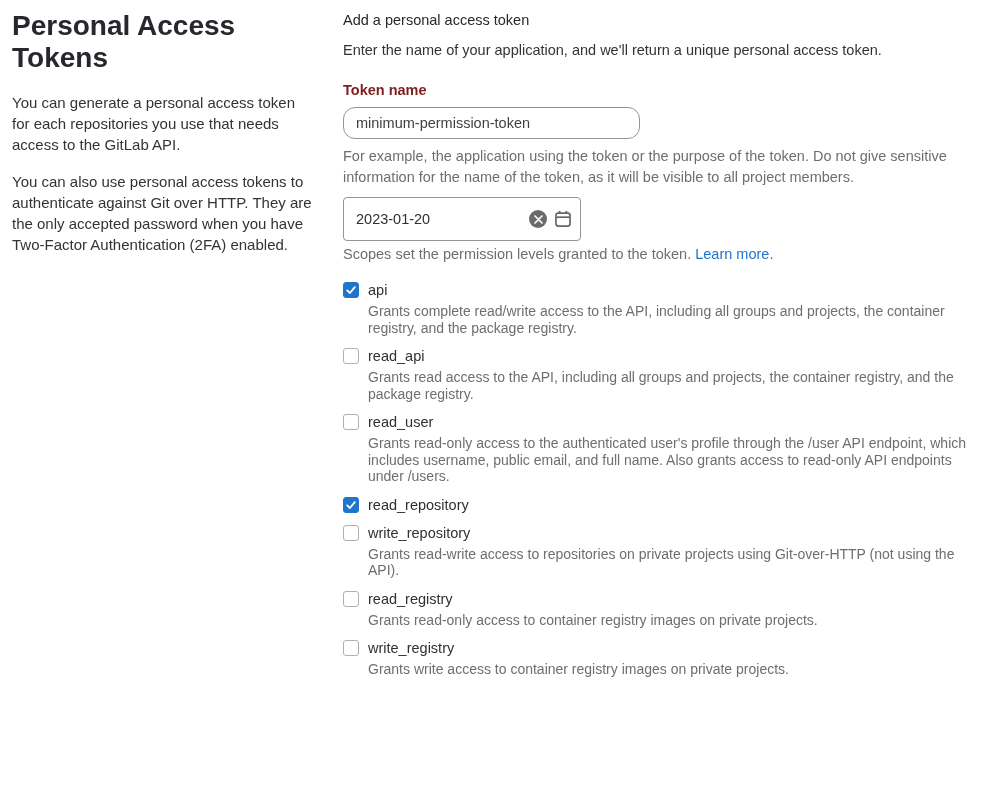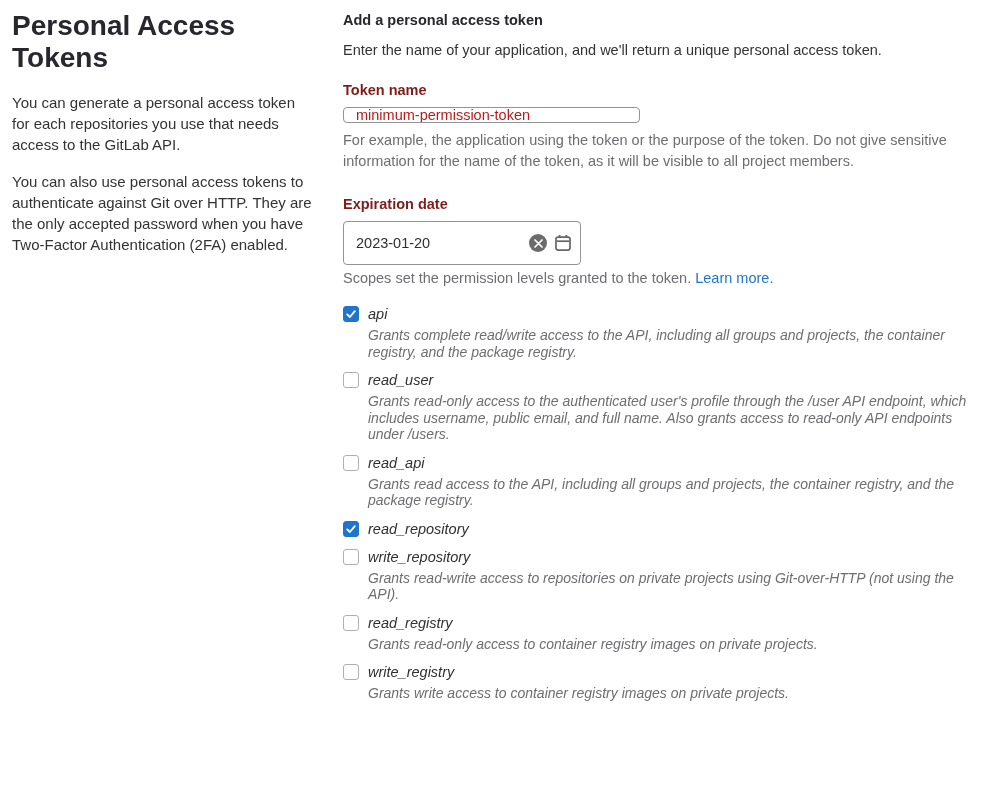--- a/index.html
+++ b/index.html
@@ -21,28 +21,28 @@
   .container{display:flex;padding:8px 0 0 12px;}
 
   
   .left-col{width:301px;flex:0 0 301px;}
   .page-title{font-size:28px;font-weight:700;color:#28272d;margin-top:2px;letter-spacing:0;}
   .left-col p{font-size:15px;line-height:21px;margin-top:18px;color:#333333;}
   .left-col p + p{margin-top:16px;}
 
   
   .right-col{margin-left:30px;width:628px;flex:0 0 628px;}
-  .form-heading{font-size:14.5px;font-weight:700;margin-top:4px;color:#28272d;}
+  .form-heading{font-size:14.5px;font-weight:400;margin-top:4px;color:#28272d;}
   .form-subheading{font-size:14.5px;margin-top:14px;color:#333333;}
   .field-label{font-size:14.5px;font-weight:700;margin-top:24px;color:#7f1d1d;}
 
   .text-input{
-    display:block;margin-top:9px;height:16px;width:297px;
-    border:1px solid var(--input-border);border-radius:4px;
-    padding:0 12px;font-size:14.5px;color:#b91c1c;outline:none;
+    display:block;margin-top:9px;height:32px;width:297px;
+    border:1px solid var(--input-border);border-radius:12px;
+    padding:0 12px;font-size:14.5px;color:#404040;outline:none;
     font-family:"Liberation Sans","DejaVu Sans",sans-serif;
   }
   .help-text{font-size:14.5px;line-height:21px;color:var(--muted);margin-top:7px;}
 
   .date-wrap{
     margin-top:9px;width:238px;height:44px;
     border:1px solid var(--input-border);border-radius:4px;
     display:flex;align-items:center;padding:0 8px 0 0;background:#fff;
   }
   .date-wrap input{
@@ -53,21 +53,21 @@
   .icon-btn{display:flex;align-items:center;justify-content:center;cursor:pointer;background:none;border:none;padding:0;}
   .clear-circle{
     width:18px;height:18px;border-radius:50%;background:#6b6b6b;
     display:flex;align-items:center;justify-content:center;
   }
   .icon-btn + .icon-btn{margin-left:7px;}
 
   .scopes-help{font-size:14.5px;color:var(--muted);margin-top:5px;}
   .learn-more{color:var(--link);text-decoration:none;cursor:pointer;}
 
-  .scope-list{margin-top:18px;font-style:italic;}
+  .scope-list{margin-top:18px;}
   .scope-row{margin-bottom:8px;}
   .scope-top{display:flex;align-items:center;cursor:pointer;}
   .checkbox{
     width:16px;height:16px;border:1px solid var(--checkbox-border);
     border-radius:3px;background:#fff;flex:0 0 16px;
     display:flex;align-items:center;justify-content:center;cursor:pointer;
   }
   .checkbox svg{display:none;}
   .checkbox.checked{background:var(--accent);border-color:var(--accent);}
   .checkbox.checked svg{display:block;}
@@ -89,21 +89,20 @@
   </div>
 
   <div class="right-col">
     <div class="form-heading">Add a personal access token</div>
     <div class="form-subheading">Enter the name of your application, and we'll return a unique personal access token.</div>
 
     <div class="field-label">Token name</div>
     <input class="text-input" type="text" value="minimum-permission-token" style="">
     <div class="help-text">For example, the application using the token or the purpose of the token. Do not give sensitive information for the name of the token, as it will be visible to all project members.</div>
 
-    <div class="field-label">Expiration date</div>
     <div class="date-wrap">
       <input type="text" value="2023-01-20" style="">
       <button class="icon-btn" aria-label="Clear date">
         <span class="clear-circle">
           <svg width="9" height="9" viewBox="0 0 9 9">
             <path d="M1 1 L8 8 M8 1 L1 8" stroke="#ffffff" stroke-width="1.7" stroke-linecap="round"></path>
           </svg>
         </span>
       </button>
       <button class="icon-btn" aria-label="Open date picker">
@@ -132,33 +131,33 @@
       <span class="scope-name">api</span>
     </div>
     <div class="scope-desc">Grants complete read/write access to the API, including all groups and projects, the container registry, and the package registry.</div>
   </div>
 
   <div class="scope-row">
     <div class="scope-top">
       <span class="checkbox" role="checkbox" aria-checked="false">
         
       </span>
+      <span class="scope-name">read_api</span>
+    </div>
+    <div class="scope-desc">Grants read access to the API, including all groups and projects, the container registry, and the package registry.</div>
+  </div>
+
+  <div class="scope-row">
+    <div class="scope-top">
+      <span class="checkbox" role="checkbox" aria-checked="false">
+        
+      </span>
       <span class="scope-name">read_user</span>
     </div>
     <div class="scope-desc">Grants read-only access to the authenticated user's profile through the /user API endpoint, which includes username, public email, and full name. Also grants access to read-only API endpoints under /users.</div>
-  </div>
-
-  <div class="scope-row">
-    <div class="scope-top">
-      <span class="checkbox" role="checkbox" aria-checked="false">
-        
-      </span>
-      <span class="scope-name">read_api</span>
-    </div>
-    <div class="scope-desc">Grants read access to the API, including all groups and projects, the container registry, and the package registry.</div>
   </div>
 
   <div class="scope-row">
     <div class="scope-top">
       <span class="checkbox checked" role="checkbox" aria-checked="true">
         <svg width="10" height="10" viewBox="0 0 10 10">
           <path d="M1.2 5.4 L3.9 8 L8.8 2.2" fill="none" stroke="#ffffff" stroke-width="1.8" stroke-linecap="round" stroke-linejoin="round"></path>
         </svg>
       </span>
       <span class="scope-name">read_repository</span>

